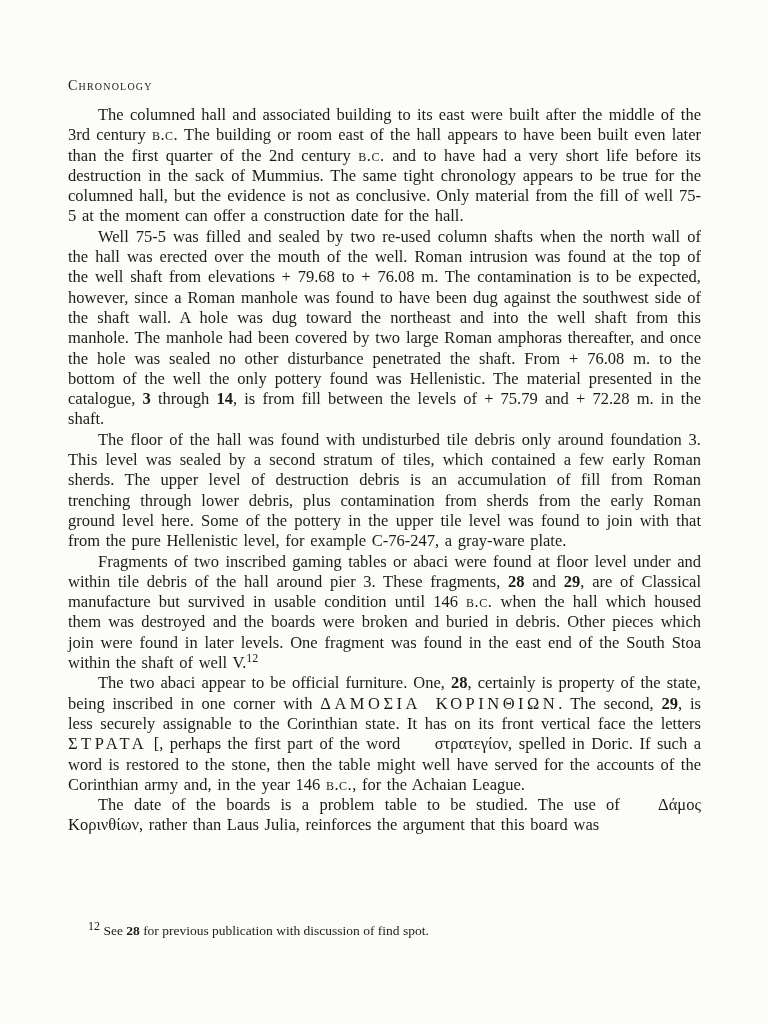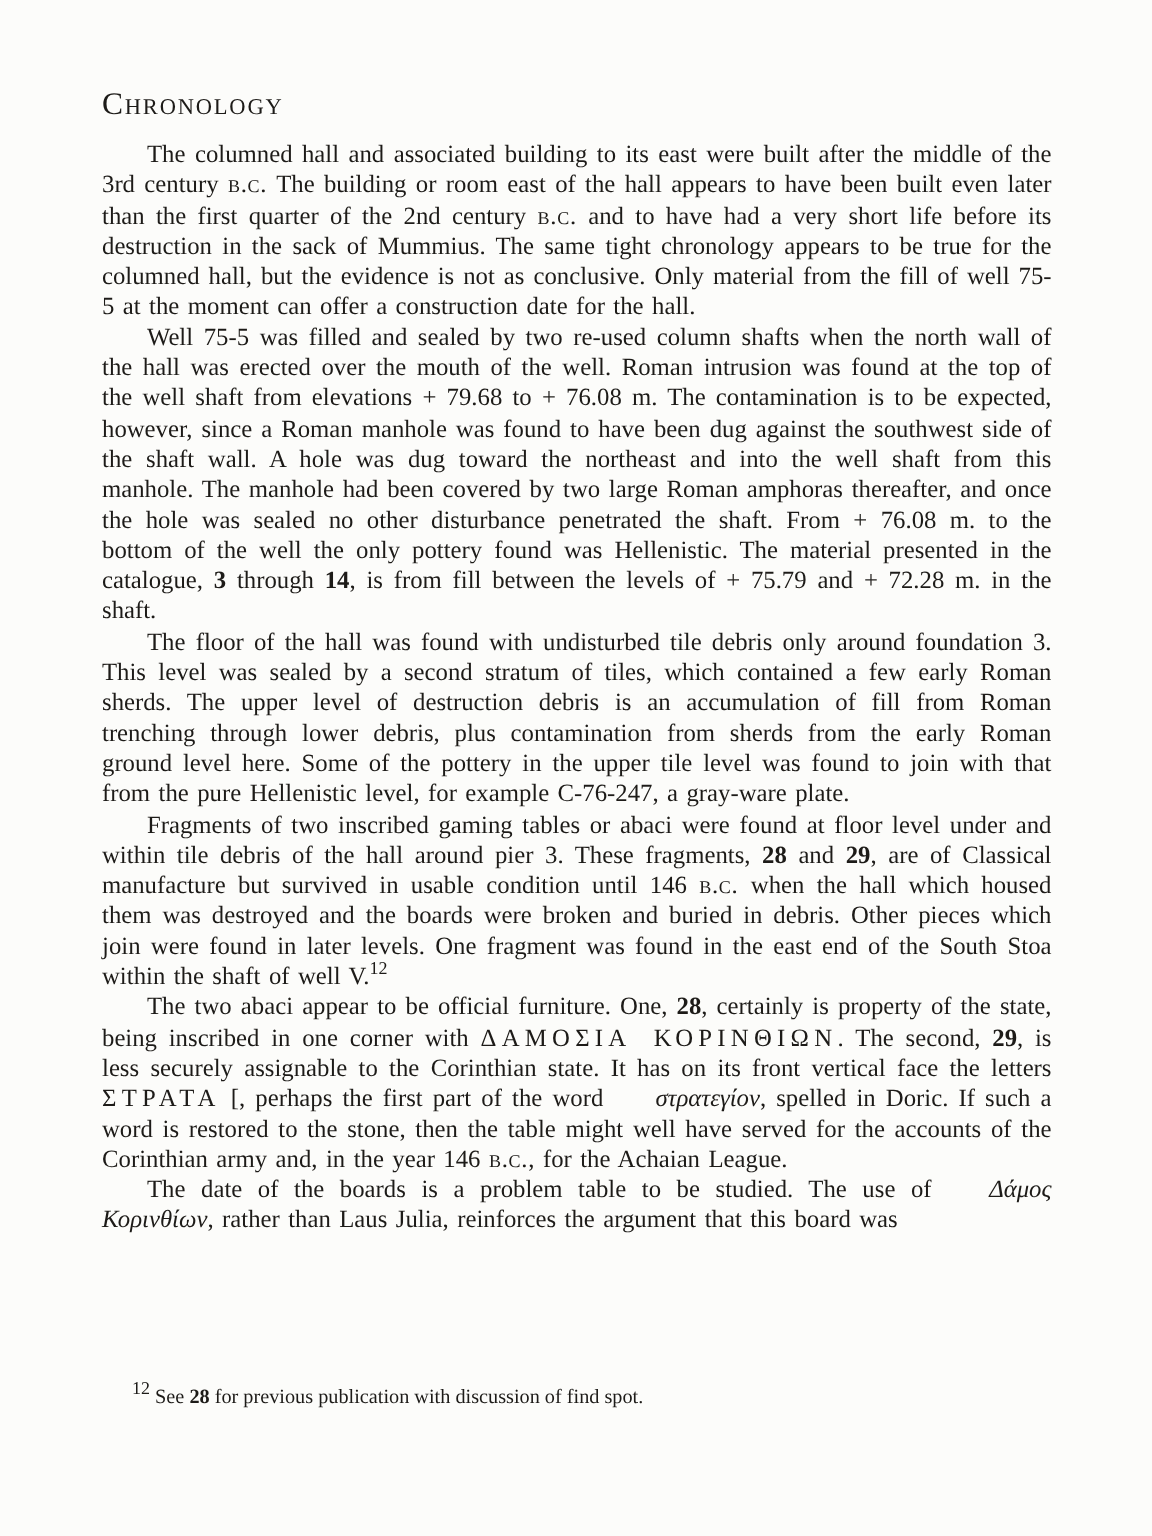--- a/index.html
+++ b/index.html
@@ -23,37 +23,38 @@
     position:absolute; left:4px; top:0;
     font-size:15px;
   }
   .running-head{
     text-align:center;
     font-size:15px;
     letter-spacing:1.6px;
     word-spacing:3px;
   }
   .section-heading{
-    font-size:21px;
+    margin-top:21px;
+    font-size:14px;
     font-variant:small-caps;
     letter-spacing:1.2px;
   }
   .paragraphs{
     margin-top:11px;
   }
   .body-para{
     margin:0;
     font-size:16.5px;
     line-height:20.3px;
     text-align:justify;
     text-indent:30px;
     word-spacing:1.5px;
   }
   .b{font-weight:bold;}
-  .i{font-style:italic;margin-left:28px;}
+  .i{margin-left:28px;}
   .sc{font-variant:small-caps; letter-spacing:.5px;}
   .g{letter-spacing:3.5px; word-spacing:6px;}
   .sup{vertical-align:super; font-size:12px; line-height:0; letter-spacing:0;}
   .footnote{
     position:absolute; left:68px; top:922px; width:633px;
     font-size:13.5px;
     line-height:17px;
     text-indent:20px;
   }
 </style>

